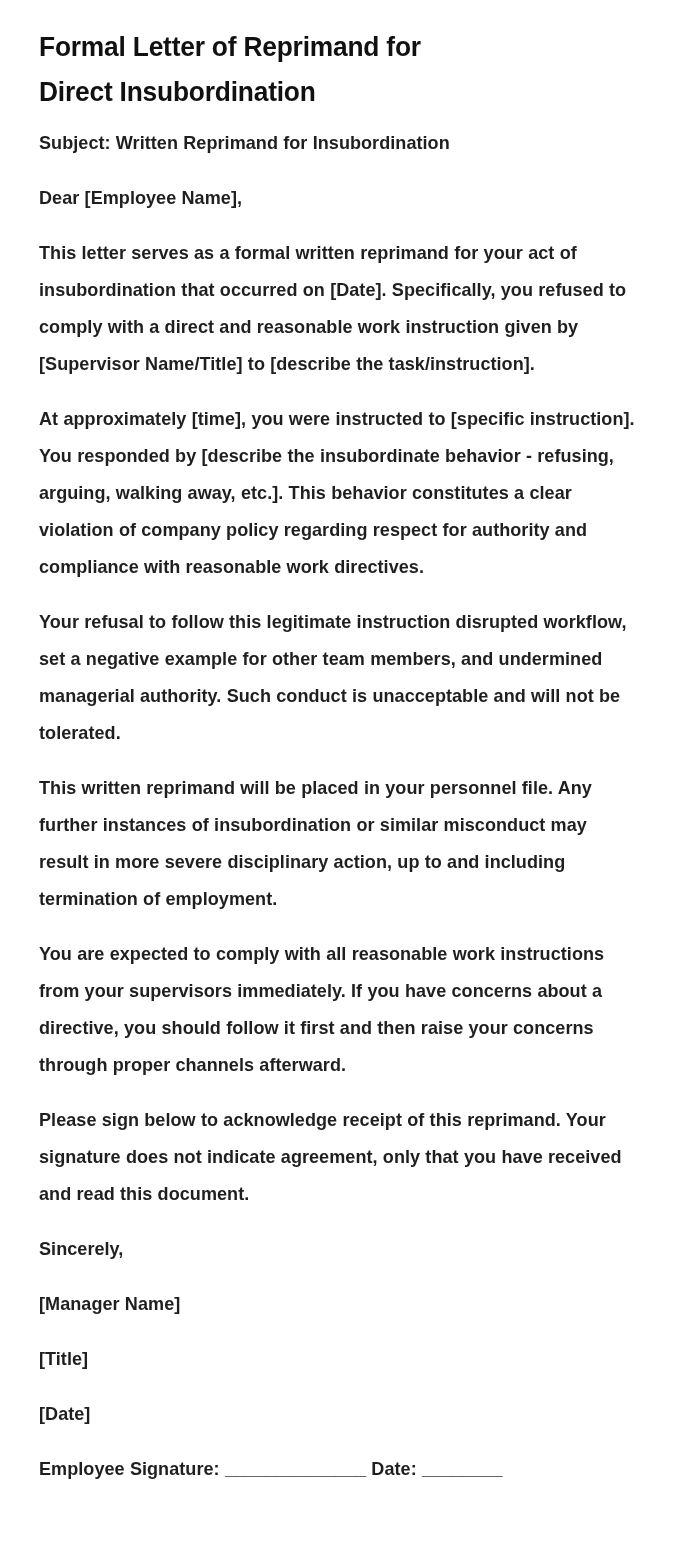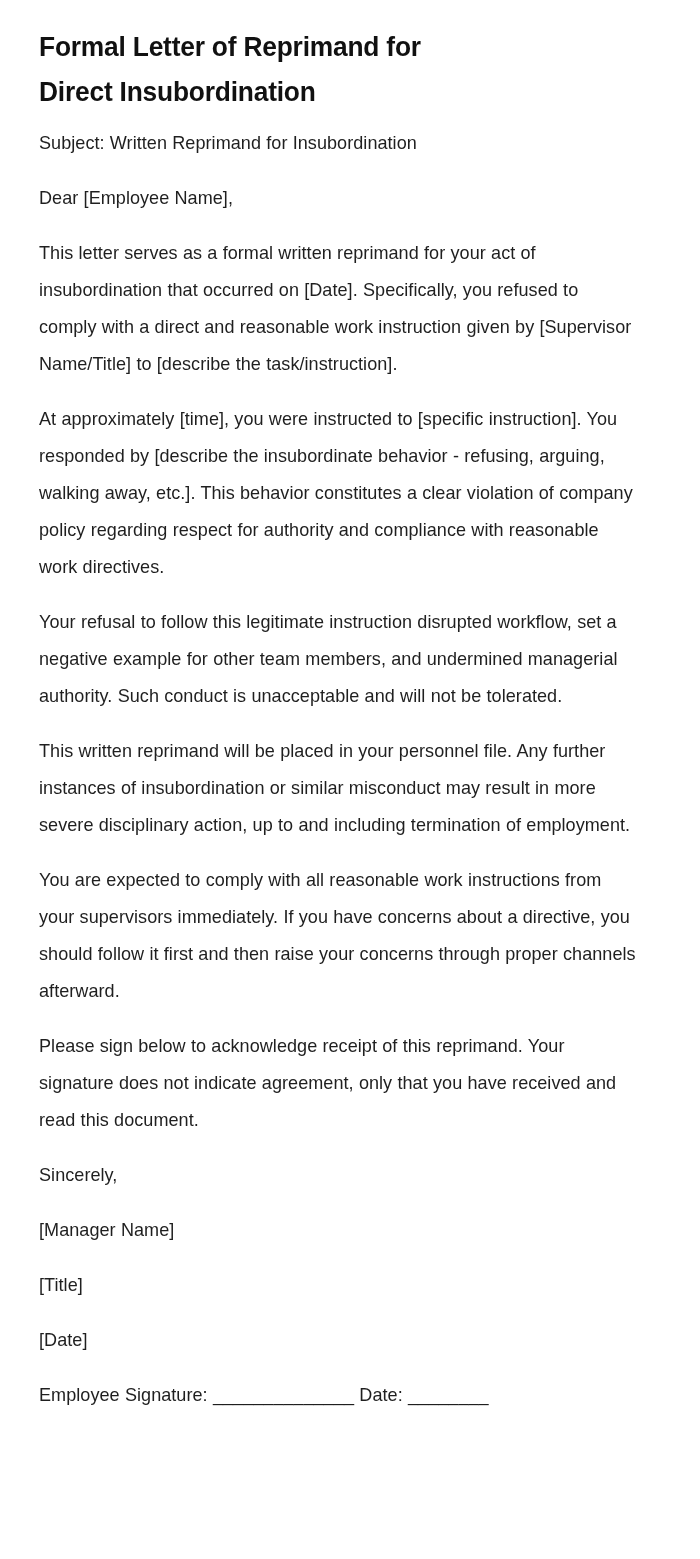--- a/index.html
+++ b/index.html
@@ -38,20 +38,21 @@
     color: #111111;
     margin: 0;
     padding-top: 24px;
     width: 470px;
     font-stretch: condensed;
     transform: scaleX(0.94);
     transform-origin: left top;
   }
   .body-block {
     padding-top: 10px;
+    font-weight: bold;
   }
   p.para {
     font-family: "Liberation Sans Narrow", "Liberation Sans", sans-serif;
     font-size: 19px;
     line-height: 37px;
     color: #1f1f1f;
     margin: 0 0 18px 0;
     font-stretch: condensed;
     transform: scaleX(0.95);
     transform-origin: left top;

